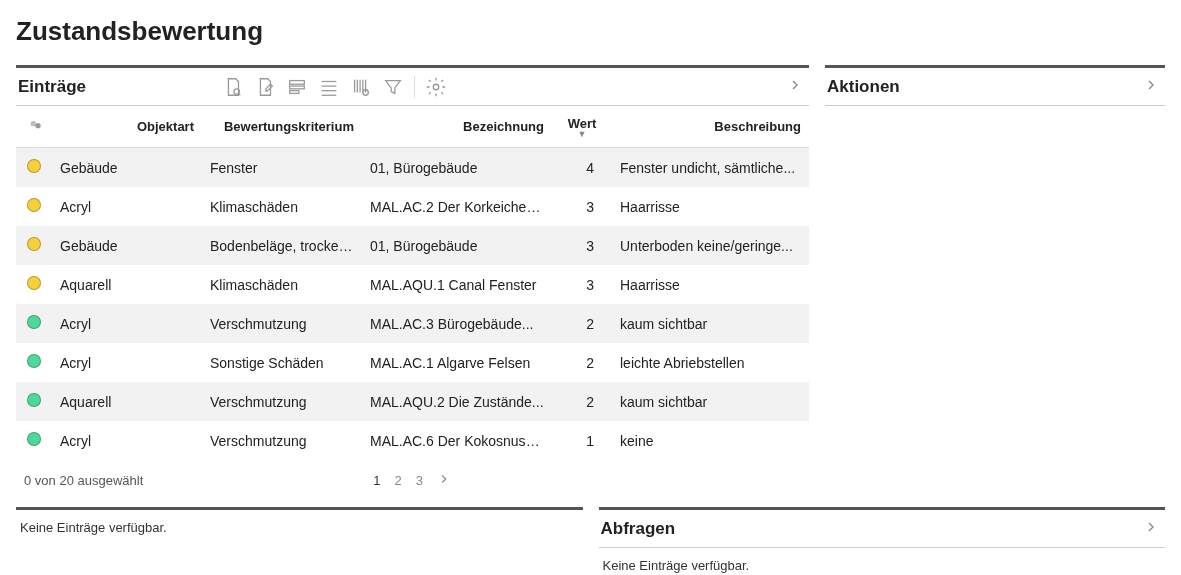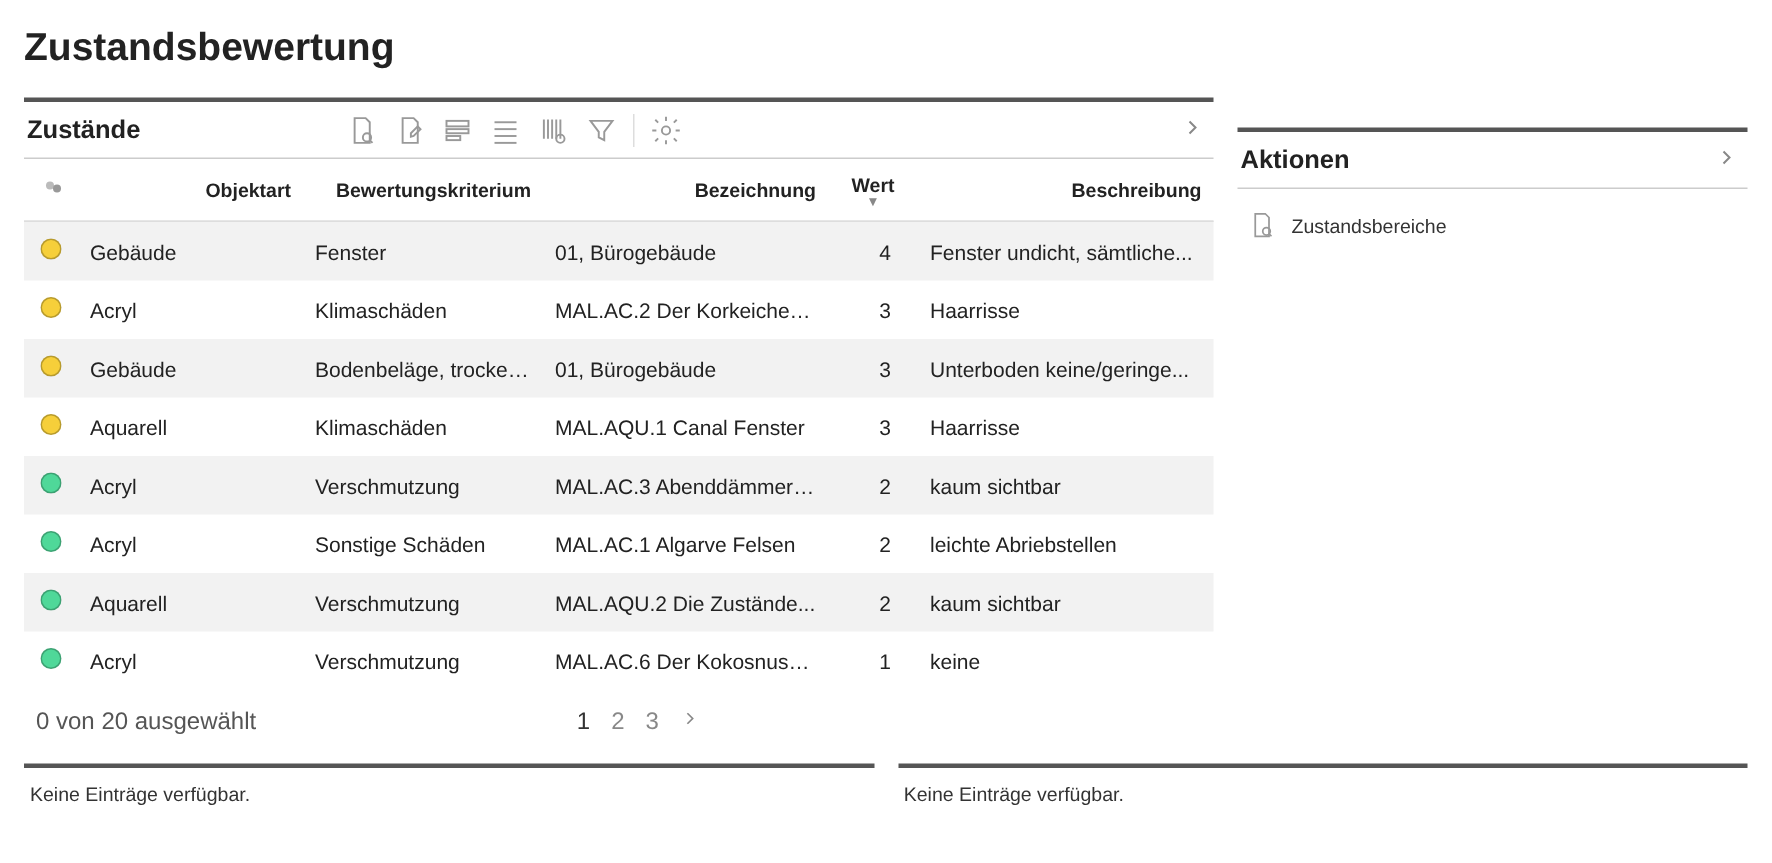--- a/index.html
+++ b/index.html
@@ -15,21 +15,21 @@
   h1.page-title {
     font-size: 26px;
     font-weight: bold;
     margin: 0 0 18px 0;
   }
   .panels {
     display: flex;
     gap: 16px;
   }
   .left-col { flex: 1; display: flex; flex-direction: column; gap: 16px; }
-  .right-col { width: 340px; display: flex; flex-direction: column; gap: 16px; margin-top: 20px; }
+  .right-col { width: 340px; display: flex; flex-direction: column; gap: 16px; }
   .lower { display: flex; gap: 16px; margin-top: 12px; }
   .lower .panel { flex: 1; }
 
   .panel {
     border-top: 3px solid #555;
   }
   .panel-header {
     display: flex;
     align-items: center;
     height: 38px;
@@ -92,21 +92,21 @@
     display: inline-block;
     border: 1px solid rgba(0,0,0,0.25);
   }
   .status-yellow { background: #f6cf3a; }
   .status-green  { background: #4fd899; }
 
   .table-footer {
     display: flex;
     align-items: center;
     padding: 12px 8px 6px 8px;
-    font-size: 16px;
+    font-size: 13px;
     color: #555;
   }
   .pager { flex:1; display:flex; justify-content:center; gap: 14px; align-items:center; color:#888;}
   .pager .pg { cursor:pointer; }
   .pager .pg.active { color:#333; }
   .pager .next svg { width:14px; height:14px; stroke:#888; fill:none; stroke-width:2; }
 
   .header-status-icon {
     width:16px; height:16px; color:#999;
   }
@@ -126,21 +126,21 @@
 </head>
 <body>
 
 <h1 class="page-title">Zustandsbewertung</h1>
 
 <div class="panels">
   <div class="left-col">
 
     <div class="panel">
       <div class="panel-header">
-        <div class="panel-title">Zustände</div>
+        <div class="panel-title">Einträge</div>
         <div class="panel-toolbar" style="justify-content:center; flex:0 0 auto; margin-left:120px;">
           <span class="icon-btn">
             <svg viewBox="0 0 24 24">
                 <path d="M7 3h8l3 3v15H7z"></path>
                 <circle cx="16" cy="17" r="3"></circle>
                 <path d="M18 19l2 2"></path>
               </svg>
           </span>
           <span class="icon-btn">
             <svg viewBox="0 0 24 24">
@@ -250,21 +250,21 @@
               <td>Aquarell</td>
               <td>Klimaschäden</td>
               <td>MAL.AQU.1 Canal Fenster</td>
               <td class="wert">3</td>
               <td>Haarrisse</td>
             </tr>
             <tr>
               <td style="text-align: center;"><span class="status-dot status-green"></span></td>
               <td>Acryl</td>
               <td>Verschmutzung</td>
-              <td>MAL.AC.3 Abenddämmeru...</td>
+              <td>MAL.AC.3 Bürogebäude...</td>
               <td class="wert">2</td>
               <td>kaum sichtbar</td>
             </tr>
             <tr>
               <td style="text-align: center;"><span class="status-dot status-green"></span></td>
               <td>Acryl</td>
               <td>Sonstige Schäden</td>
               <td>MAL.AC.1 Algarve Felsen</td>
               <td class="wert">2</td>
               <td>leichte Abriebstellen</td>
@@ -310,36 +310,34 @@
 
     <div class="panel">
       <div class="panel-header">
         <div class="panel-title">Aktionen</div>
         <span class="panel-expand chevron">
           <svg viewBox="0 0 24 24">
               <polyline points="9 6 15 12 9 18"></polyline>
             </svg>
         </span>
       </div>
-      <div class="panel-body">
-        <div class="action-item">
-          <svg viewBox="0 0 24 24">
-              <path d="M7 3h8l3 3v15H7z"></path>
-              <circle cx="16" cy="17" r="3"></circle>
-              <path d="M18 19l2 2"></path>
-            </svg>
-          <span>Zustandsbereiche</span>
-        </div>
-      </div>
     </div>
   </div>
 </div>
 
 <div class="lower">
 
   <div class="panel">
     <div class="empty-msg">Keine Einträge verfügbar.</div>
   </div>
 
   <div class="panel">
+    <div class="panel-header">
+      <div class="panel-title">Abfragen</div>
+      <span class="panel-expand chevron">
+        <svg viewBox="0 0 24 24">
+            <polyline points="9 6 15 12 9 18"></polyline>
+          </svg>
+      </span>
+    </div>
     <div class="empty-msg">Keine Einträge verfügbar.</div>
   </div>
 </div>
 
 </body></html>

